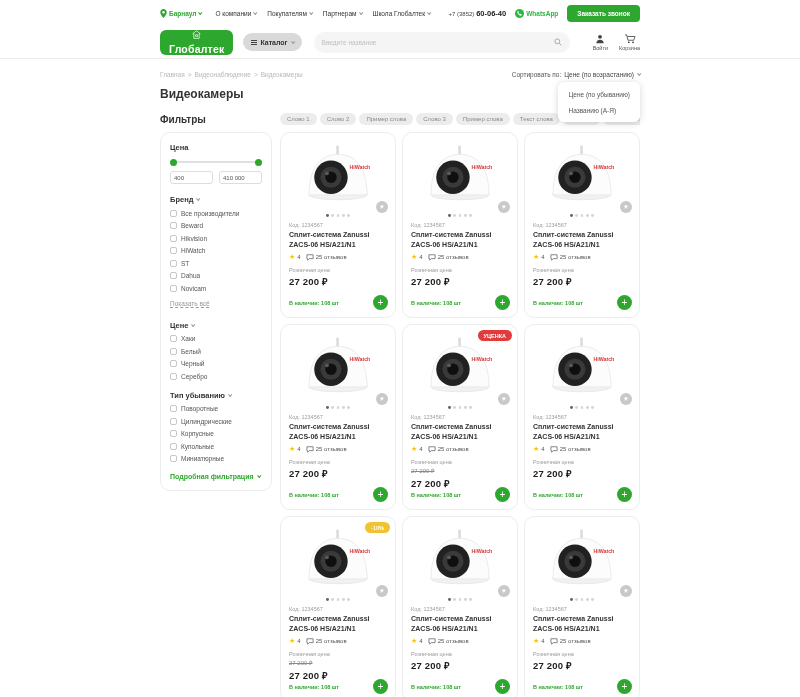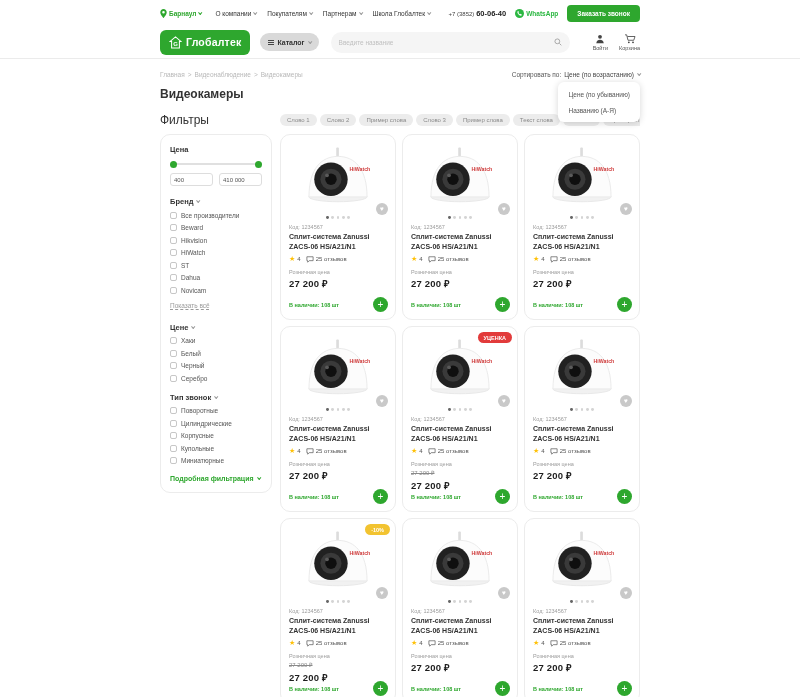--- a/index.html
+++ b/index.html
@@ -16,21 +16,21 @@
   .chev { width:3px; height:3px; border-right:1px solid #999; border-bottom:1px solid #999; transform:rotate(45deg) translateY(-1px); display:inline-block; }
   .chev.green { border-color:#2EA72E; }
   .tb-phone { margin-left:auto; white-space:nowrap; }
   .tb-phone .pfx { font-size:6px; color:#444; }
   .tb-phone .num { font-size:7.5px; font-weight:bold; color:#222; }
   .tb-wa { display:flex; align-items:center; gap:2px; margin-left:9px; color:#2BB741; font-weight:bold; cursor:pointer; }
   .call-btn { margin-left:9px; background:#2EA72E; color:#fff; border:none; border-radius:4px; font-size:6.5px; font-weight:bold; padding:5px 10px; cursor:pointer; font-family:inherit; }
 
   
   .header { display:flex; align-items:center; height:32px; }
-  .logo { display:flex; align-items:center; gap:4px; background:#2EA72E; border-radius:6px; height:25px; padding:0 9px; cursor:pointer; }
+  .logo { display:flex; align-items:center; gap:4px; background:#2EA72E; border-radius:6px; height:25px; padding:0 9px; cursor:pointer;flex-direction:column; }
   .logo-text { color:#fff; font-size:10.5px; font-weight:bold; letter-spacing:.2px; }
   .cat-btn { display:flex; align-items:center; gap:3px; background:#d9d9d9; border:none; border-radius:9px; height:18px; padding:0 8px; margin-left:10px; font-size:7px; font-weight:bold; color:#333; cursor:pointer; font-family:inherit; }
   .cat-bars { display:inline-block; }
   .cat-bars i { display:block; width:6px; height:1px; background:#444; margin:1px 0; }
   .search { flex:1; display:flex; align-items:center; background:#f5f5f5; border-radius:11px; height:21px; margin:0 12px; padding:0 8px; }
   .search input { flex:1; border:none; background:transparent; outline:none; font-size:6.5px; color:#555; font-family:inherit; }
   .search input::placeholder { color:#c0c0c0; }
   .hdr-ic { display:flex; flex-direction:column; align-items:center; gap:1px; font-size:5.5px; color:#555; cursor:pointer; margin-left:11px; }
 
   .divider { border-bottom:1px solid #ebebeb; }
@@ -42,21 +42,21 @@
   .crumbs .sep { cursor:default; }
   .sort-wrap { position:relative; display:flex; align-items:center; gap:3px; color:#555; cursor:pointer; }
   .sort-sel { color:#444; }
   .sort-dd { position:absolute; top:11px; right:0; background:#fff; border-radius:6px; box-shadow:0 1px 7px rgba(0,0,0,.16); padding:4px 0; z-index:30; min-width:78px; }
   .sort-dd div { padding:4.5px 10px; white-space:nowrap; color:#555; cursor:pointer; }
 
   .page-title { font-size:12px; font-weight:bold; color:#333; margin-top:9px; }
 
   
   .filters-row { display:flex; align-items:center; margin-top:12px; }
-  .filters-h { width:120px; font-size:12px; font-weight:normal; color:#333; flex:none; }
+  .filters-h { width:120px; font-size:10px; font-weight:bold; color:#333; flex:none; }
   .chips { flex:1; display:flex; gap:3px; flex-wrap:nowrap; overflow:hidden; }
   .chip { background:#ececec; color:#8a8a8a; border-radius:8px; font-size:6px; padding:3px 7px; white-space:nowrap; cursor:pointer; }
 
   
   .main { display:flex; gap:8px; margin-top:7px; }
   .sidebar { width:112px; flex:none; border:1px solid #ececec; border-radius:10px; padding:10px 9px; align-self:flex-start; }
   .f-head { font-size:7.5px; font-weight:bold; color:#333; display:flex; align-items:center; gap:3px; margin-top:11px; cursor:pointer; }
   .f-head:first-child { margin-top:0; }
   .slider { position:relative; height:2px; background:#e0e0e0; border-radius:1px; margin:9px 2px 8px; }
   .slider .hd { position:absolute; top:-2.5px; width:7px; height:7px; border-radius:50%; background:#2EA72E; cursor:pointer; }
@@ -281,21 +281,21 @@
         <label class="cb-row">
             <span class="cb"></span>
             <span>Черный</span>
           </label>
         <label class="cb-row">
             <span class="cb"></span>
             <span>Серебро</span>
           </label>
 
         <div class="f-head">
-            <span>Тип звонок</span>
+            <span>Тип убыванию</span>
             <span class="chev"></span>
           </div>
         <label class="cb-row">
             <span class="cb"></span>
             <span>Поворотные</span>
           </label>
         <label class="cb-row">
             <span class="cb"></span>
             <span>Цилиндрические</span>
           </label>

